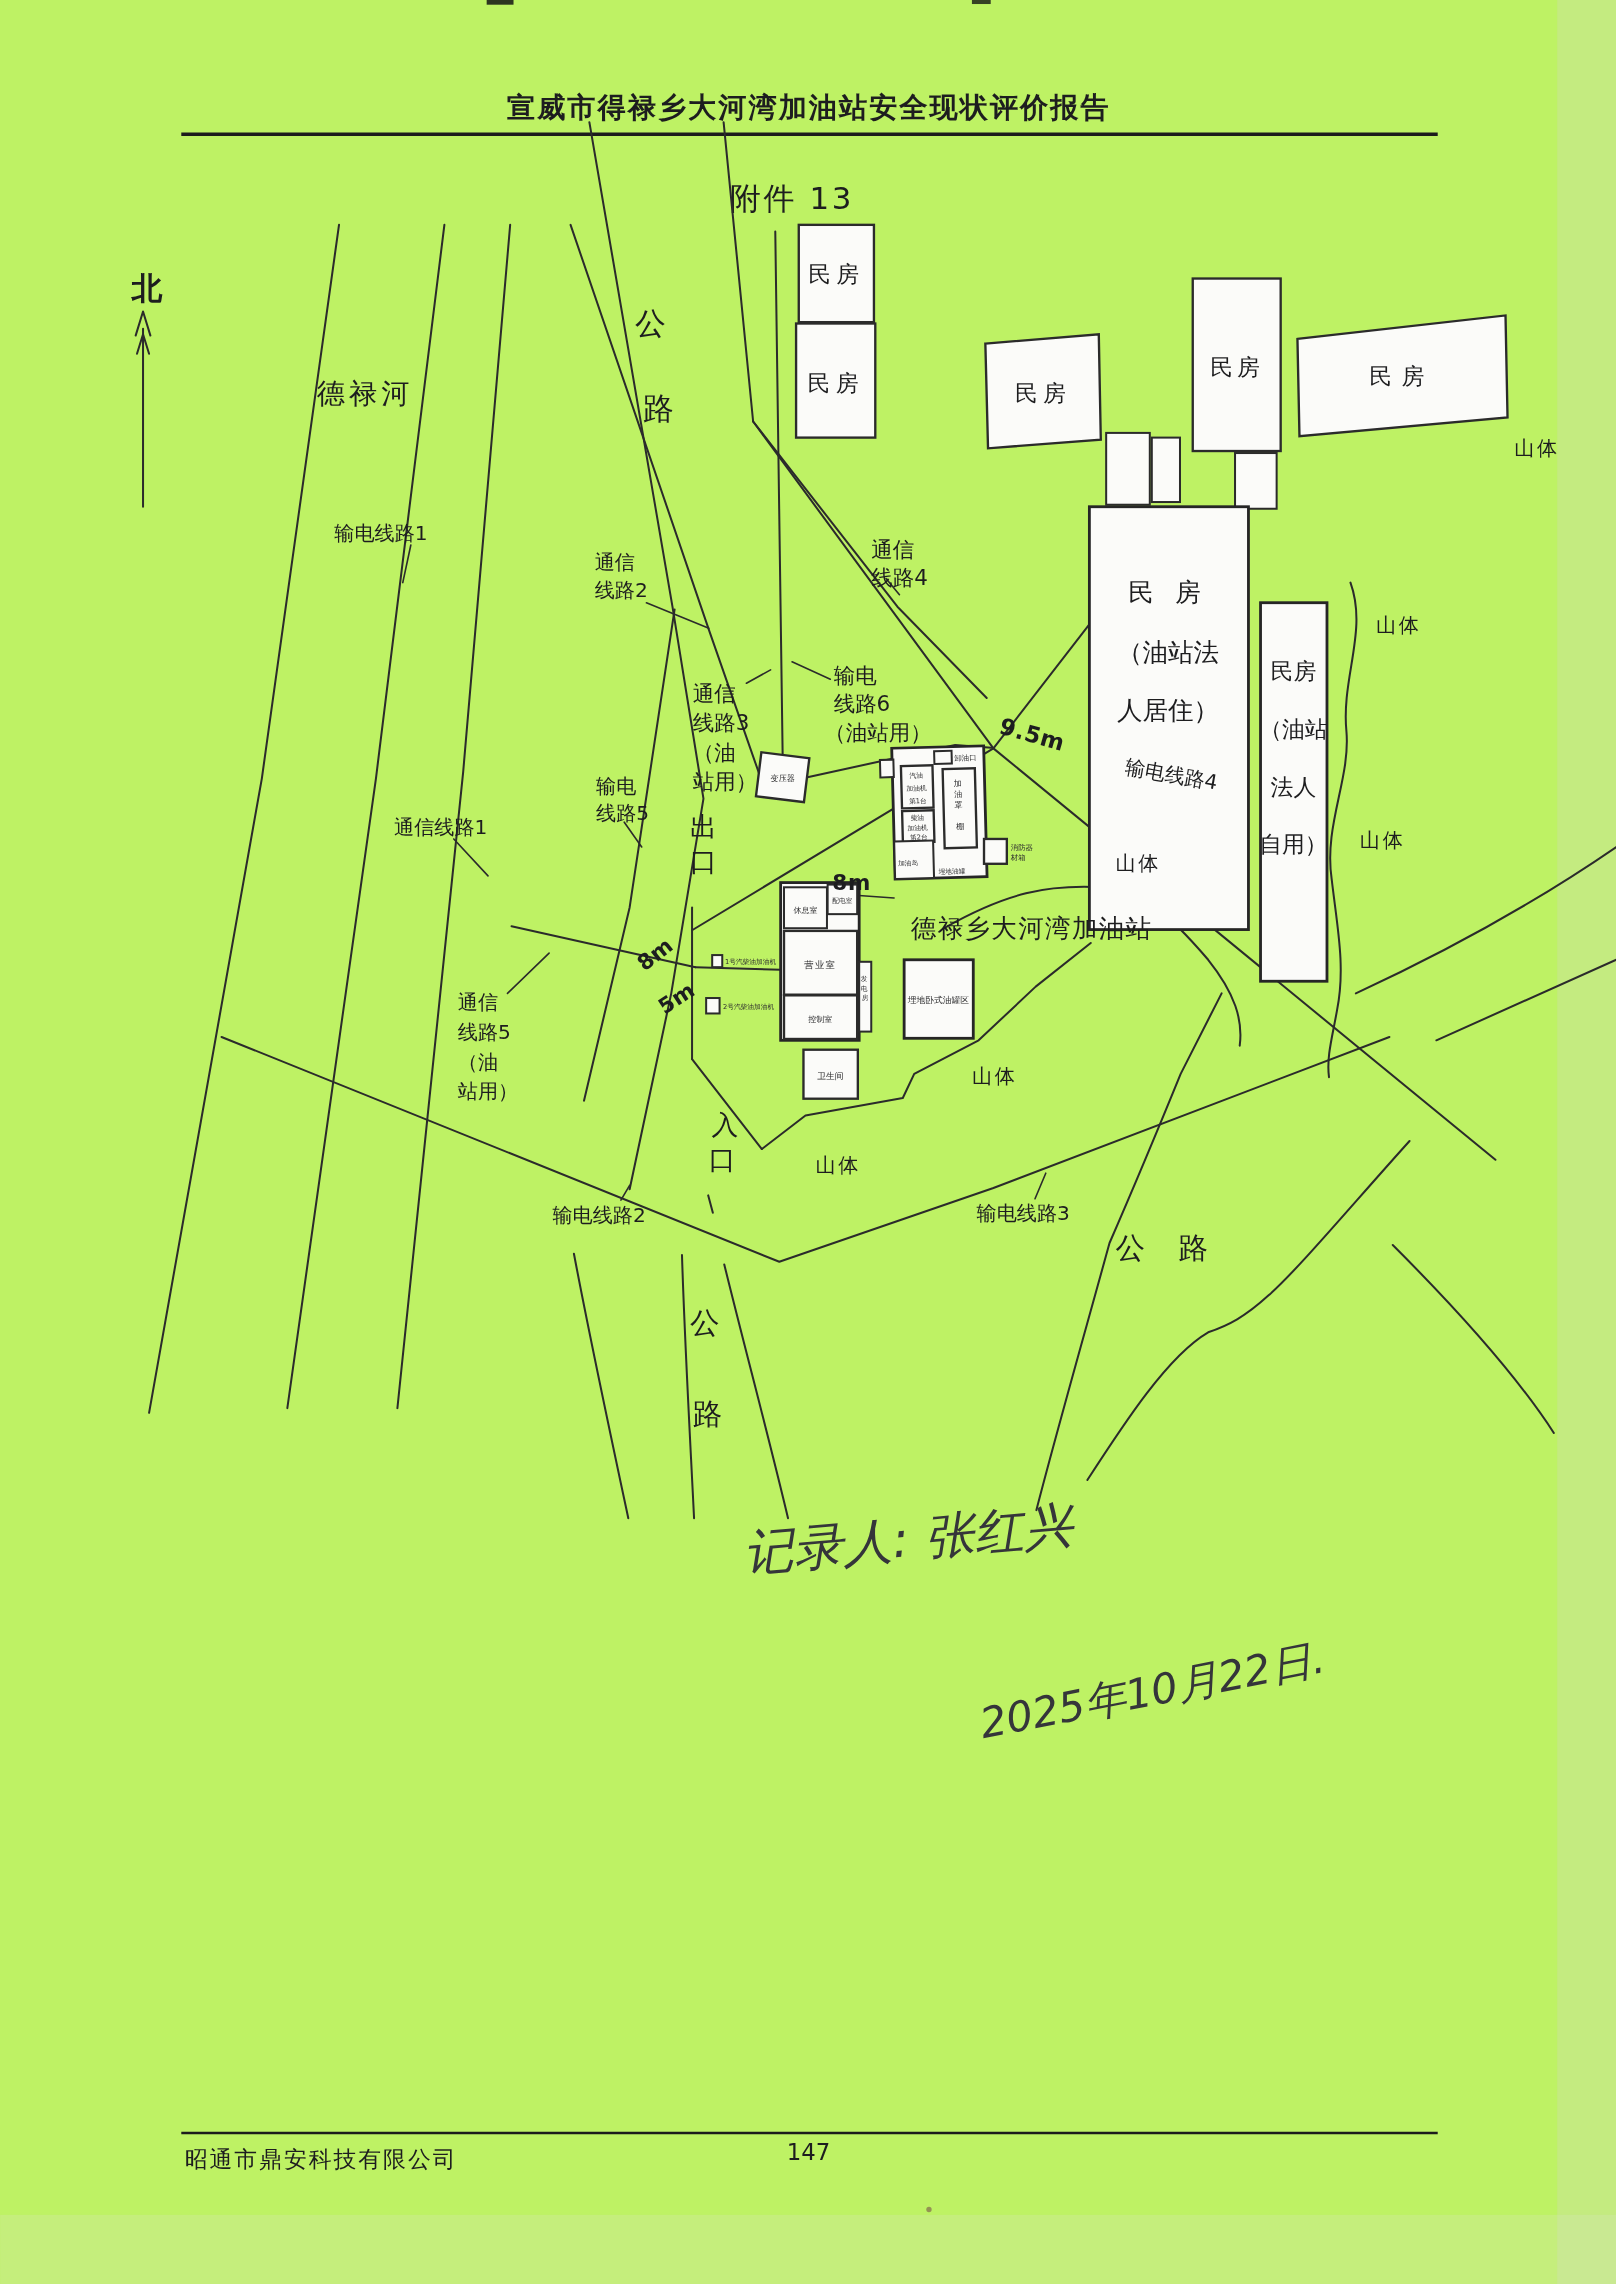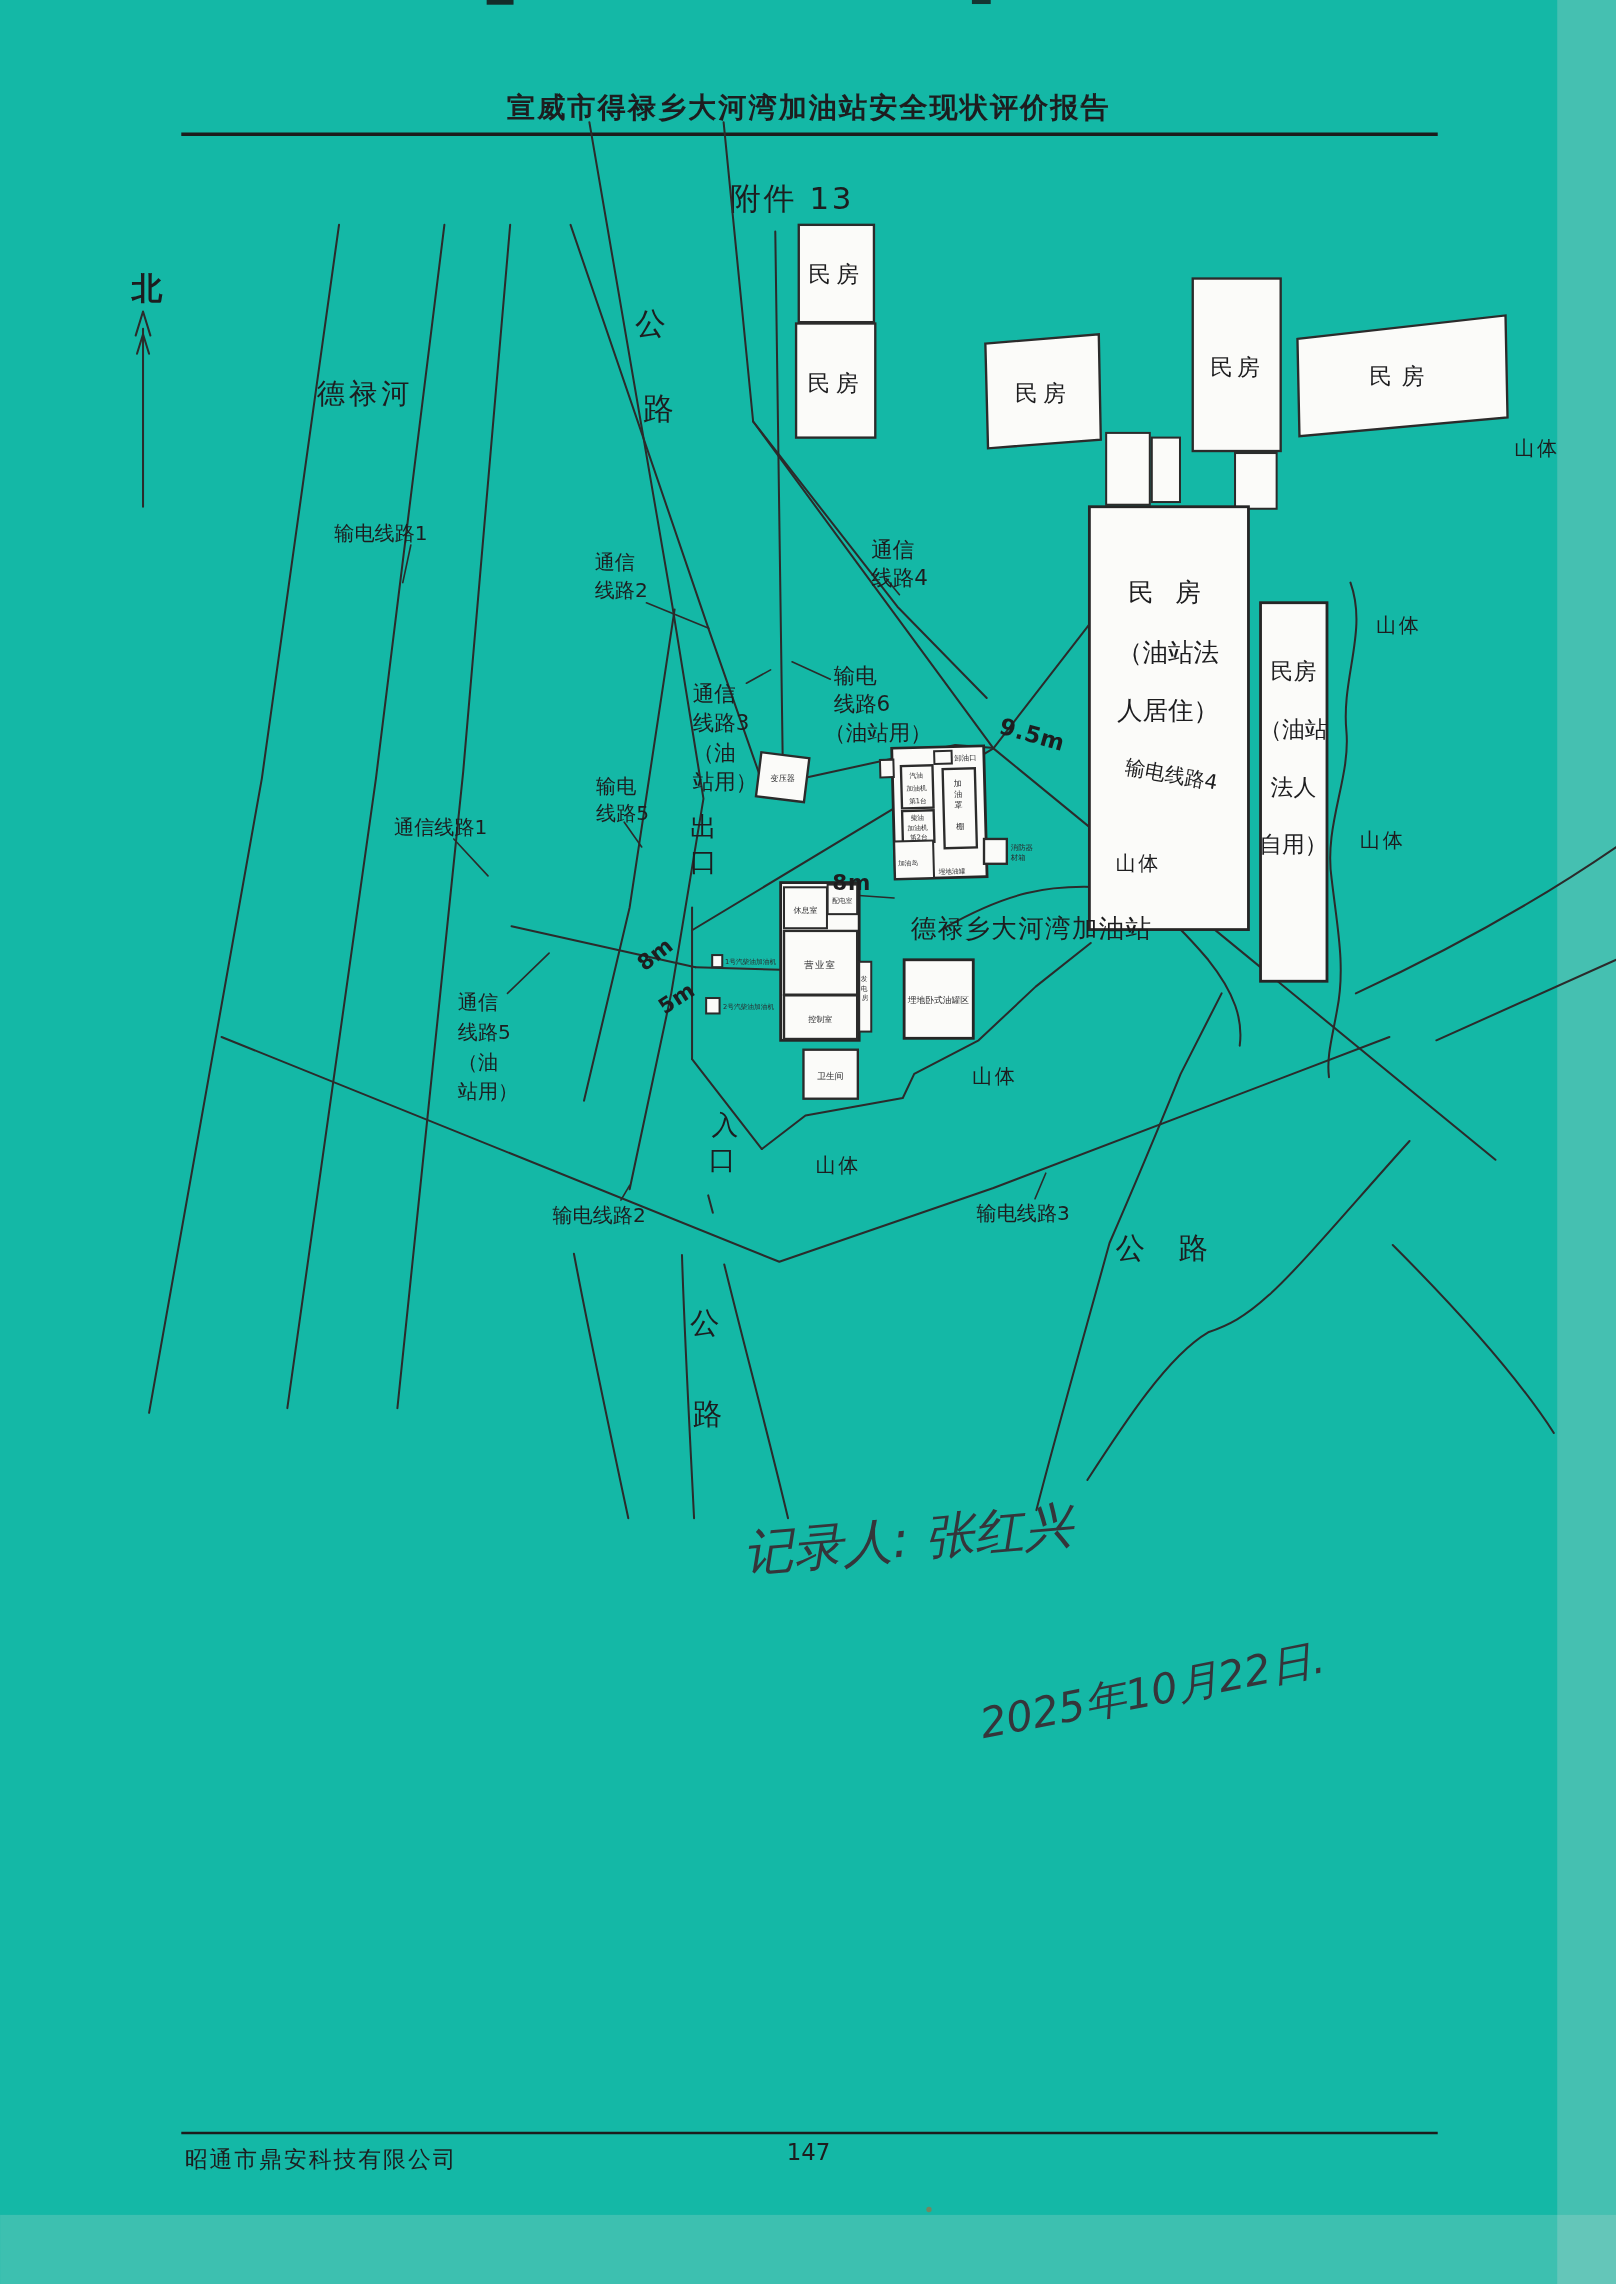--- a/index.html
+++ b/index.html
@@ -1,16 +1,16 @@
 <!DOCTYPE html>
 <html style="font-size:10.7px"><head>
 <meta charset="utf-8">
 <style>
   html,body{margin:0;padding:0;background:#e8e8e6;}
-  .page{position:relative;width:1617px;height:2284px;background:#14b8a6;overflow:hidden;
+  .page{position:relative;width:1617px;height:2284px;background:#bef264;overflow:hidden;
         font-family:"DejaVu Sans","Liberation Sans",sans-serif;}
   .page svg{position:absolute;left:0;top:0;}
   svg text{fill:#1d1d1f;}
   .ln{stroke:#2b2b2b;stroke-width:3;fill:none;stroke-linecap:round;stroke-linejoin:round;}
   .ld{stroke:#2b2b2b;stroke-width:2.4;fill:none;stroke-linecap:round;}
   .bx{fill:#fbfbf9;stroke:#2b2b2b;stroke-width:3.5;}
   .bx4{fill:#fbfbf9;stroke:#262626;stroke-width:4.2;}
   .bx3{fill:#fbfbf9;stroke:#2b2b2b;stroke-width:3;}
   .dim{font-weight:bold;letter-spacing:1px;}
   .tiny{fill:#2a2a2c;}

